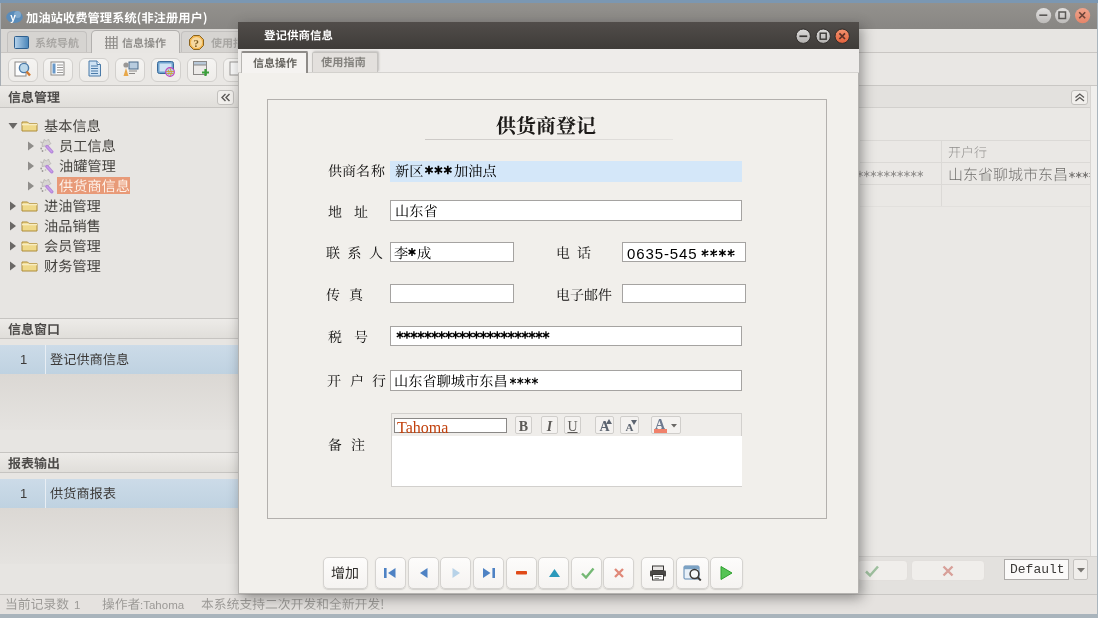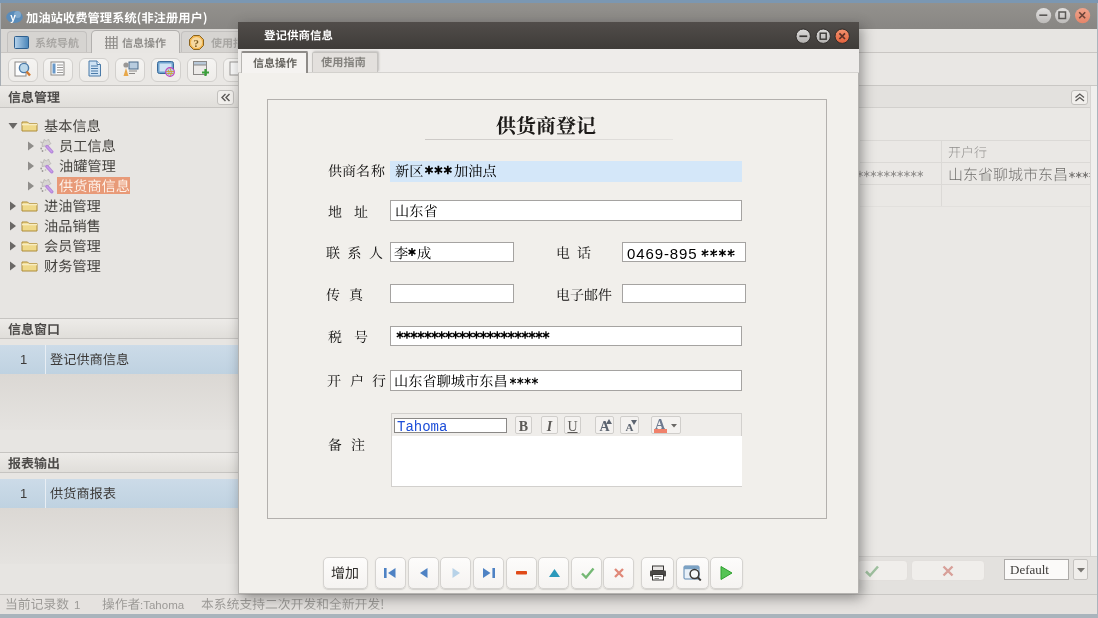--- a/index.html
+++ b/index.html
@@ -541,21 +541,21 @@
 <div style="position:absolute;left:240px;top:556px;width:858px;height:38px;background:#e3e1de;border-top:1px solid #d4d2cf;"></div>
 <div style="position:absolute;left:857px;top:560px;width:51px;height:21px;background:#f0eeeb;border:1px solid #e2dfdc;border-radius:4px;"></div>
 <div style="position:absolute;left:911px;top:560px;width:74px;height:21px;background:#f0eeeb;border:1px solid #e2dfdc;border-radius:4px;"></div>
 <svg style="position:absolute;left:864px;top:564px" width="16" height="14">
 <path d="M2 7.5 L6 11.5 L14 2.5" stroke="#9fc09f" stroke-width="2.5" fill="none"></path>
   </svg>
 <svg style="position:absolute;left:941px;top:564px" width="14" height="14">
 <path d="M2.5 2.5 L11.5 11.5 M11.5 2.5 L2.5 11.5" stroke="#d8a099" stroke-width="2.4"></path>
   </svg>
 <div style="position:absolute;left:1004px;top:559px;width:65px;height:21px;background:#fbfaf9;border:1px solid #adaba9;"></div>
-<div style="position:absolute;left:1010px;top:562px;font-family:Liberation Serif, serif;font-size:13px;color:#3c3a38;">Default</div>
+<div style="position:absolute;left:1010px;top:562px;font-family:Liberation Mono, monospace;font-size:13px;color:#3c3a38;">Default</div>
 <div style="position:absolute;left:1073px;top:559px;width:15px;height:21px;background:#f0eeeb;border:1px solid #c5c3c0;border-radius:2px;"></div>
 <svg style="position:absolute;left:1076px;top:567px" width="10" height="7">
 <path d="M1 1 L5 5.5 L9 1 Z" fill="#787672"></path>
   </svg>
 <div style="position:absolute;left:0px;top:594px;width:1098px;height:20px;background:#e5e2df;border-top:1px solid #c9c7c4;"></div>
 <svg style="position:absolute;left:5px;top:595.7px;overflow:visible" width="65.28" height="16">
     <g fill="#9c9a97" transform="translate(0,12.8)">
       <use href="#q65" transform="translate(0,0) scale(0.0128)"></use>
       <use href="#q66" transform="translate(12.8,0) scale(0.0128)"></use>
       <use href="#q48" transform="translate(25.6,0) scale(0.0128)"></use>
@@ -750,21 +750,21 @@
     <g stroke="#000" stroke-width="1.5" fill="none" transform="translate(4,6)">
       <use href="#ast" transform="translate(0,0) scale(1)"></use>
     </g>
   </svg>
 <svg style="position:absolute;left:417px;top:243.8px;overflow:visible" width="15.62" height="17.75">
     <g fill="#000" transform="translate(0,14.2)">
       <use href="#q125" transform="translate(0,0) scale(0.0142)"></use>
     </g>
   </svg>
 <div style="position:absolute;left:622px;top:242px;width:124px;height:20px;background:#ffffff;border:1px solid #a5a3a1;box-sizing:border-box;"></div>
-<div style="position:absolute;left:627px;top:245px;font-family:'Liberation Sans';font-size:15px;letter-spacing:0.9px;color:#000;">0469-895</div>
+<div style="position:absolute;left:627px;top:245px;font-family:'Liberation Sans';font-size:15px;letter-spacing:0.9px;color:#000;">0635-545</div>
 <svg style="position:absolute;left:701px;top:246.5px;overflow:visible" width="42.8" height="12">
     <g stroke="#000" stroke-width="1.42" fill="none" transform="translate(4,6)">
       <use href="#ast" transform="translate(0,0) scale(0.95)"></use>
       <use href="#ast" transform="translate(8.7,0) scale(0.95)"></use>
       <use href="#ast" transform="translate(17.4,0) scale(0.95)"></use>
       <use href="#ast" transform="translate(26.1,0) scale(0.95)"></use>
     </g>
   </svg>
 <div style="position:absolute;left:390px;top:284px;width:124px;height:19px;background:#ffffff;border:1px solid #a5a3a1;box-sizing:border-box;"></div>
 <div style="position:absolute;left:622px;top:284px;width:124px;height:19px;background:#ffffff;border:1px solid #a5a3a1;box-sizing:border-box;"></div>
@@ -812,21 +812,21 @@
     <g stroke="#000" stroke-width="1.23" fill="none" transform="translate(4,6)">
       <use href="#ast" transform="translate(0,0) scale(0.85)"></use>
       <use href="#ast" transform="translate(7.3,0) scale(0.85)"></use>
       <use href="#ast" transform="translate(14.6,0) scale(0.85)"></use>
       <use href="#ast" transform="translate(21.9,0) scale(0.85)"></use>
     </g>
   </svg>
 <div style="position:absolute;left:391px;top:413px;width:351px;height:74px;background:#efedea;border:1px solid #d2d0cd;"></div>
 <div style="position:absolute;left:392px;top:436px;width:350px;height:50px;background:#ffffff;"></div>
 <div style="position:absolute;left:394px;top:418px;width:113px;height:15px;background:#ffffff;border:1px solid #8a8886;"></div>
-<div style="position:absolute;left:397px;top:419px;font-family:Liberation Mono, monospace;font-size:14px;color:#1d4ed8;">Tahoma</div>
+<div style="position:absolute;left:397px;top:419px;font-family:Liberation Serif, serif;font-size:16px;color:#c2410c;">Tahoma</div>
 <div style="position:absolute;left:515px;top:416px;width:17px;height:18px;background:#f4f2f0;border:1px solid #d0cecb;border-radius:2px;text-align:center;"><span style="font-family:'Liberation Serif';font-weight:bold;font-size:14px;color:#5c5a57;line-height:17px;">B</span></div>
 <div style="position:absolute;left:541px;top:416px;width:17px;height:18px;background:#f4f2f0;border:1px solid #d0cecb;border-radius:2px;text-align:center;"><span style="font-family:'Liberation Serif';font-style:italic;font-weight:bold;font-size:14px;color:#5c5a57;line-height:17px;">I</span></div>
 <div style="position:absolute;left:564px;top:416px;width:17px;height:18px;background:#f4f2f0;border:1px solid #d0cecb;border-radius:2px;text-align:center;"><span style="font-family:'Liberation Serif';font-size:14px;color:#5c5a57;text-decoration:underline;line-height:17px;">U</span></div>
 <div style="position:absolute;left:595px;top:416px;width:19px;height:18px;background:#f4f2f0;border:1px solid #d0cecb;border-radius:2px;text-align:center;"><span style="font-family:'Liberation Serif';font-weight:bold;font-size:14px;color:#5c6470;line-height:17px;">A</span><svg width="6" height="6" style="position:absolute;right:1px;top:2px">
       <path d="M3 0 L6 5 L0 5 Z" fill="#5c6470"></path>
     </svg></div>
 <div style="position:absolute;left:620px;top:416px;width:19px;height:18px;background:#f4f2f0;border:1px solid #d0cecb;border-radius:2px;text-align:center;"><span style="font-family:'Liberation Serif';font-weight:bold;font-size:11px;color:#5c6470;line-height:17px;">A</span><svg width="6" height="6" style="position:absolute;right:1px;top:3px">
       <path d="M0 0 L6 0 L3 5 Z" fill="#5c6470"></path>
     </svg></div>
 <div style="position:absolute;left:651px;top:416px;width:30px;height:18px;background:#f4f2f0;border:1px solid #d0cecb;border-radius:2px;"></div>

